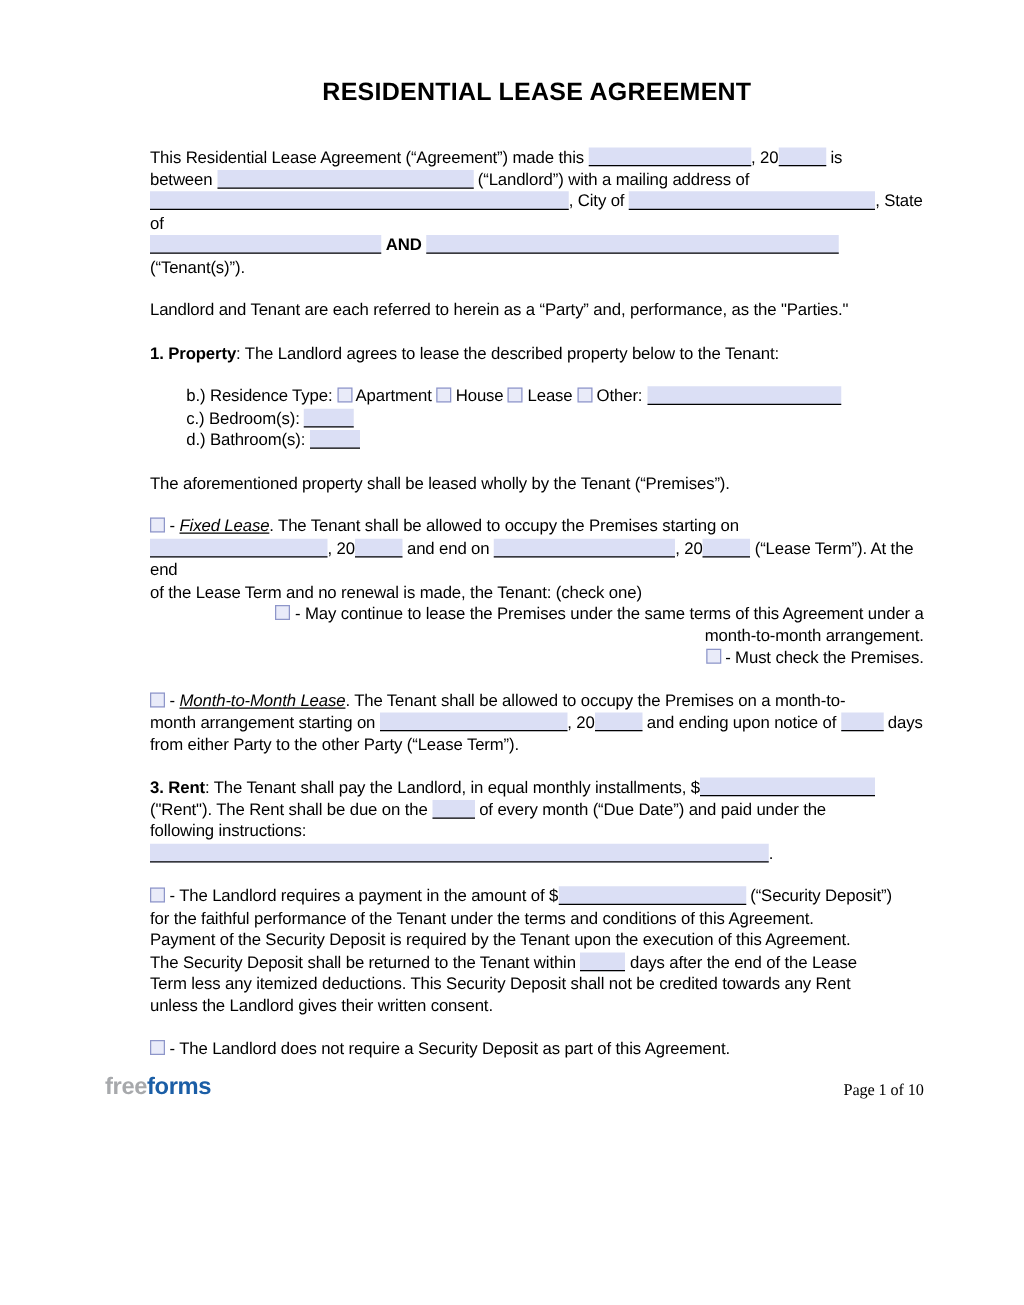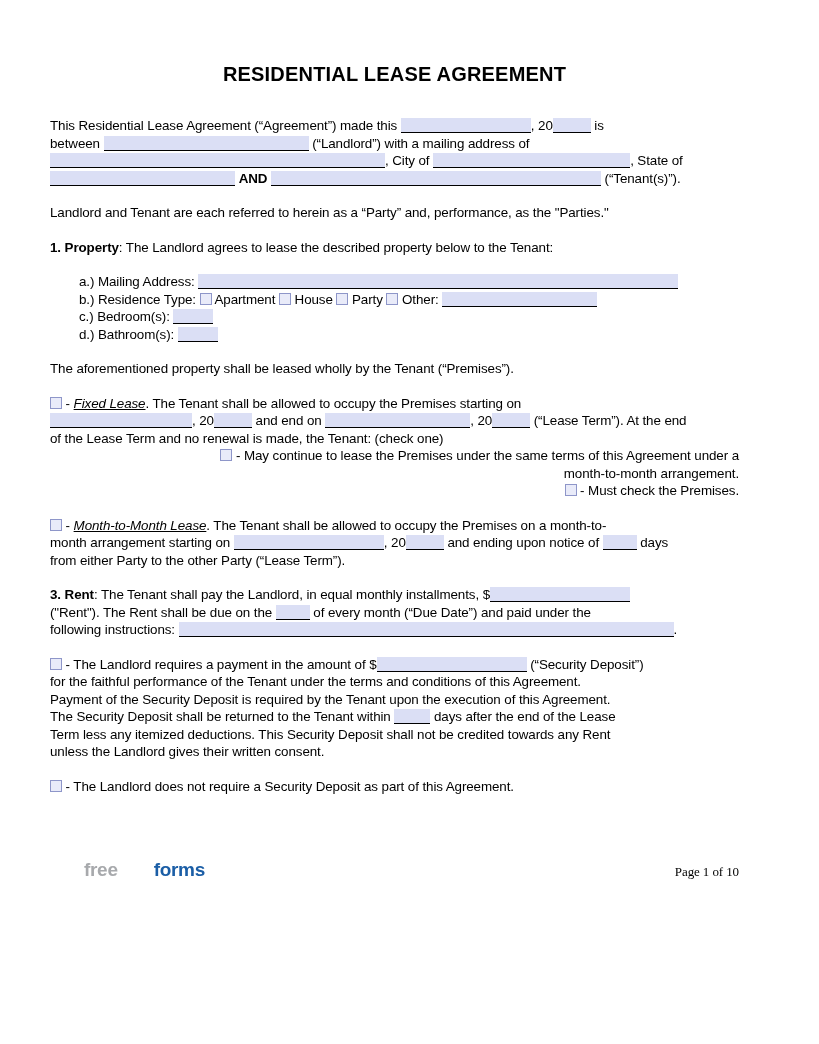--- a/index.html
+++ b/index.html
@@ -1,21 +1,21 @@
 <!DOCTYPE html>
 <html style="--page-bg: #FFFFFF; --text-color: #000000; --field-bg: #DBDFF5; --field-underline: #000000; --checkbox-bg: #E9EBF9; --checkbox-border: #8E96C9; --logo-free-color: #A7A9AC; --logo-forms-color: #1B5EA6;"><head>
 <meta charset="utf-8">
 <style>
   html,body{margin:0;padding:0;background:#fff;}
   .page{
     position:relative;
     width:819px;height:936px;
     background:var(--page-bg,#ffffff);
     box-sizing:border-box;
-    padding:62px 80px 0 50px;
+    padding:62px 80px 0 120px;
     font-family:"Liberation Sans","DejaVu Sans",sans-serif;
     font-size:13.4px;
     line-height:17.5px;
     letter-spacing:-0.1px;
     color:var(--text-color,#000);
   }
   .title{
     font-size:20px;font-weight:bold;text-align:center;
     line-height:24px;letter-spacing:0.2px;margin:0 0 31px 0;
   }
@@ -37,40 +37,39 @@
     vertical-align:-1px;
   }
   .b{font-weight:bold;}
   .iu{font-style:italic;text-decoration:underline;}
   .footer{
     position:absolute;left:84px;right:80px;bottom:56px;
     display:flex;justify-content:space-between;align-items:flex-end;
   }
   .logo{font-size:19px;font-weight:bold;line-height:20px;letter-spacing:-0.3px;}
   .logo-free{color:var(--logo-free-color,#a7a9ac);}
-  .logo-forms{color:var(--logo-forms-color,#1b5ea6);margin-left:36px;}
+  .logo-forms{color:var(--logo-forms-color,#1b5ea6);}
   .page-number{font-size:13px;line-height:16px;font-family:Liberation Serif, serif;}
 </style>
 </head>
 <body>
 
 <div class="page">
 
   <div class="title">RESIDENTIAL LEASE AGREEMENT</div>
 
   <p class="para"><span class="run">This Residential Lease Agreement (“Agreement”) made this </span><span class="blank" style="width: 130px;"></span><span class="run">, 20</span><span class="blank" style="width: 38px;"></span><span class="run"> is</span><br><span class="run">between </span><span class="blank" style="width: 205px;"></span><span class="run"> (“Landlord”) with a mailing address of</span><br><span class="blank" style="width: 335px;"></span><span class="run">, City of </span><span class="blank" style="width: 197px;"></span><span class="run">, State of</span><br><span class="blank" style="width: 185px;"></span><span class="run"> </span><span class="run b">AND</span><span class="run"> </span><span class="blank" style="width: 330px;"></span><span class="run"> (“Tenant(s)”).</span></p>
 
   <p class="para"><span class="run">Landlord and Tenant are each referred to herein as a “Party” and, performance, as the "Parties."</span></p>
 
 
   <p class="para"><span class="run b">1. Property</span><span class="run">: The Landlord agrees to lease the described property below to the Tenant:</span></p>
 
   <div class="list">
-    <div><span class="run">a.) Mailing Address: </span><span class="blank" style="width: 480px;"></span></div>
-    <div><span class="run">b.) Residence Type: </span><span class="checkbox"></span><span class="run"> Apartment </span><span class="checkbox"></span><span class="run"> House </span><span class="checkbox"></span><span class="run"> Party </span><span class="checkbox"></span><span class="run"> Other: </span><span class="blank" style="width: 155px;"></span></div>
+    <div><span class="run">b.) Residence Type: </span><span class="checkbox"></span><span class="run"> Apartment </span><span class="checkbox"></span><span class="run"> House </span><span class="checkbox"></span><span class="run"> Lease </span><span class="checkbox"></span><span class="run"> Other: </span><span class="blank" style="width: 155px;"></span></div>
     <div><span class="run">c.) Bedroom(s): </span><span class="blank" style="width: 40px;"></span></div>
     <div><span class="run">d.) Bathroom(s): </span><span class="blank" style="width: 40px;"></span></div>
   </div>
 
   <p class="para"><span class="run">The aforementioned property shall be leased wholly by the Tenant (“Premises”).</span></p>
 
 
   <p class="para"><span class="checkbox"></span><span class="run"> - </span><span class="run iu">Fixed Lease</span><span class="run">. The Tenant shall be allowed to occupy the Premises starting on</span><br><span class="blank" style="width: 142px;"></span><span class="run">, 20</span><span class="blank" style="width: 38px;"></span><span class="run"> and end on </span><span class="blank" style="width: 145px;"></span><span class="run">, 20</span><span class="blank" style="width: 38px;"></span><span class="run"> (“Lease Term”). At the end</span><br><span class="run">of the Lease Term and no renewal is made, the Tenant: (check one)</span></p>
 
   <div class="sublist">

